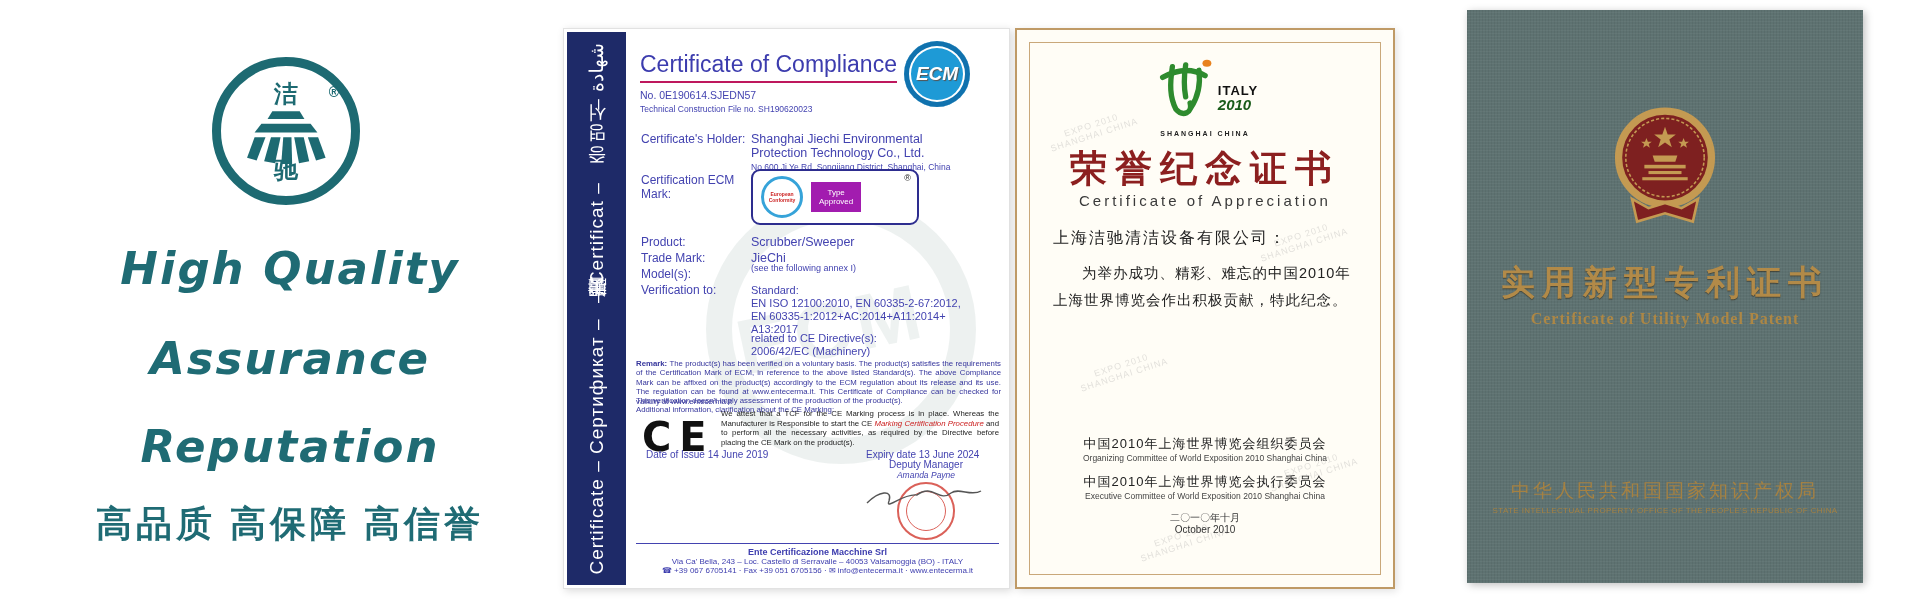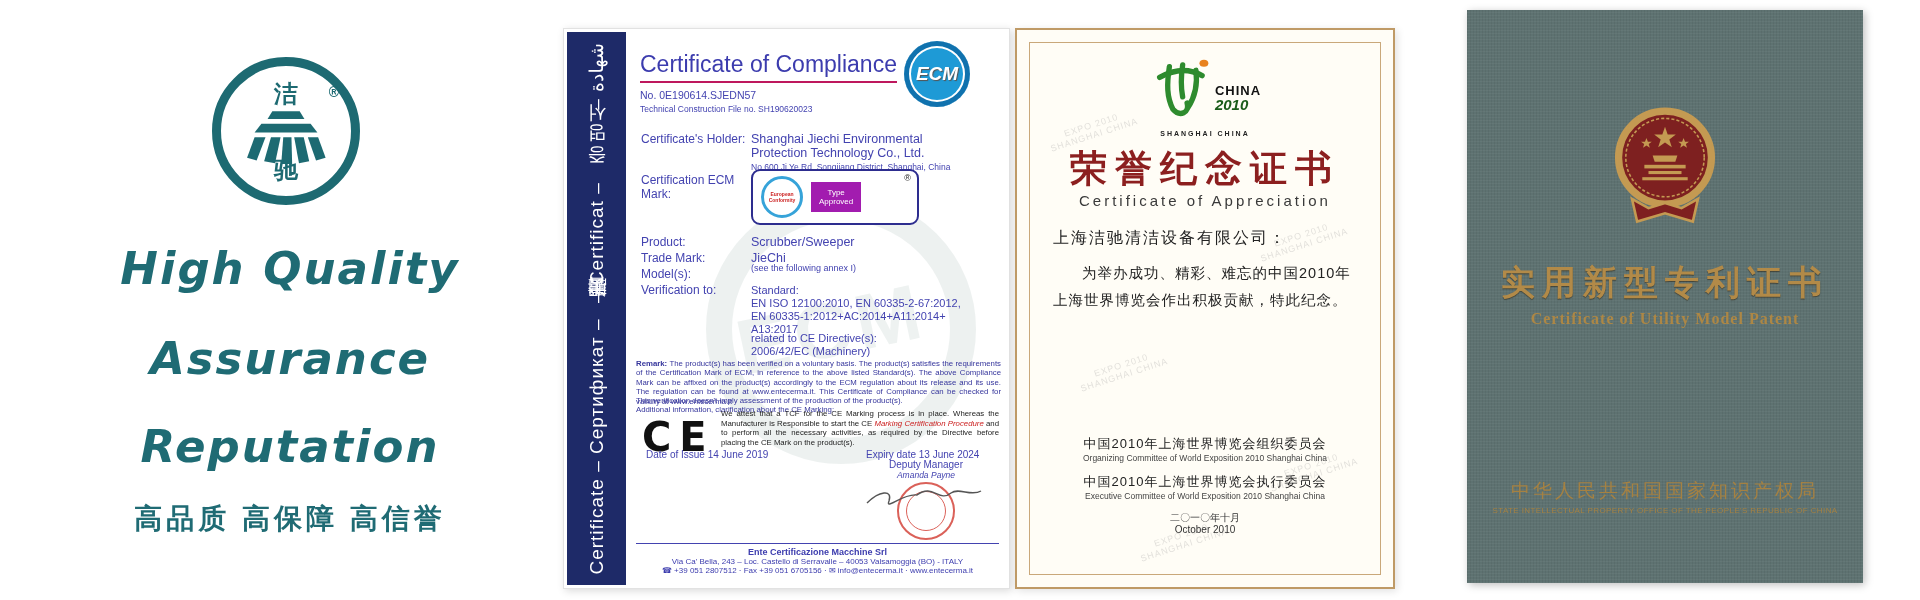--- a/index.html
+++ b/index.html
@@ -13,21 +13,21 @@
   .logo-top-char { position:absolute; top:12px; left:0; width:100%; text-align:center;
                    color:#1d6a72; font-size:24px; font-weight:bold; }
   .logo-bottom-char { position:absolute; bottom:10px; left:0; width:100%; text-align:center;
                       color:#1d6a72; font-size:24px; font-weight:bold; }
   .logo-reg { position:absolute; top:18px; right:12px; color:#1d6a72; font-size:14px; font-weight:bold; }
   .logo-glyph { position:absolute; left:24px; top:44px; }
   .slogan-line { position:absolute; left:30px; width:520px; text-align:center;
                  color:#1f6b74; font-size:45px; font-weight:bold; font-style:italic;
                  font-family:"DejaVu Sans", sans-serif; letter-spacing:2px; }
   .slogan-cn { position:absolute; left:20px; width:540px; top:500px; text-align:center;
-               color:#1f6b74; font-size:28px; font-weight:bold; letter-spacing:4px; }
+               color:#1f6b74; font-size:36px; font-weight:bold; letter-spacing:4px; }
 
   
   .ccert { position:absolute; left:563px; top:28px; width:447px; height:561px;
            background:#ffffff; border:1px solid #e2e2e2; box-shadow:2px 2px 8px rgba(0,0,0,0.15); }
   .ccert-bar { position:absolute; left:3px; top:3px; bottom:3px; width:59px; background:#1e2a68;
                display:flex; align-items:center; justify-content:center; }
   .ccert-bar span { writing-mode:vertical-rl; transform:rotate(180deg); color:#ffffff;
                     font-size:19px; letter-spacing:1px; white-space:nowrap; }
   .ccert-body { position:absolute; left:62px; top:0; right:0; bottom:0; }
   .c-wm-ring { position:absolute; left:80px; top:165px; width:270px; height:270px;
@@ -200,21 +200,21 @@
       <div class="sig-name">Amanda Payne</div>
       <div class="stamp"></div>
       <svg class="sig-svg" width="130" height="46" viewBox="0 0 130 46">
         <path d="M8 30 C 20 18, 34 16, 30 28 C 26 38, 44 20, 58 22 C 74 10, 80 30, 92 20 C 100 14, 112 24, 122 18" stroke="#555" stroke-width="1.4" fill="none"></path>
       </svg>
     </div>
 
     <div class="c-footer">
       <div class="c-f1">Ente Certificazione Macchine Srl</div>
       <div class="c-f2">Via Ca' Bella, 243 – Loc. Castello di Serravalle – 40053 Valsamoggia (BO) - ITALY</div>
-      <div class="c-f3">☎ +39 051 2807512 · Fax +39 051 6705156 · ✉ info@entecerma.it · www.entecerma.it</div>
+      <div class="c-f3">☎ +39 067 6705141 · Fax +39 051 6705156 · ✉ info@entecerma.it · www.entecerma.it</div>
     </div>
   </div>
 </div>
 
 <div class="ecert">
   <div class="ecert-inner"></div>
 
   <div class="e-wm pre" style="top:90px; left:30px;">EXPO 2010
 SHANGHAI CHINA</div>
   <div class="e-wm pre" style="top:200px; left:240px;">EXPO 2010
@@ -228,21 +228,21 @@
 
   <div class="e-logo">
     <svg width="62" height="68" viewBox="0 0 70 72">
       <path d="M12 24 C 30 14, 46 14, 60 22" stroke="#2e8b2e" stroke-width="6" fill="none" stroke-linecap="round"></path>
       <path d="M23 12 C 20 32, 20 46, 27 60 C 35 69, 46 64, 43 53" stroke="#2e8b2e" stroke-width="6" fill="none" stroke-linecap="round"></path>
       <path d="M38 10 C 36 24, 36 36, 38 46" stroke="#2e8b2e" stroke-width="6" fill="none" stroke-linecap="round"></path>
       <path d="M53 16 C 55 32, 52 46, 44 58" stroke="#2e8b2e" stroke-width="6" fill="none" stroke-linecap="round"></path>
       <ellipse cx="62" cy="8" rx="5" ry="4" fill="#e8821e"></ellipse>
     </svg>
     <div class="e-logo-txt">
-      <span class="e-expo">CHINA</span>
+      <span class="e-expo">ITALY</span>
       <span class="e-2010">2010</span>
     </div>
   </div>
   <div class="e-city">SHANGHAI CHINA</div>
 
   <div class="e-title">荣誉纪念证书</div>
   <div class="e-title-en">Certificate of Appreciation</div>
 
   <div class="e-addr">上海洁驰清洁设备有限公司：</div>
   <div class="e-body">为举办成功、精彩、难忘的中国2010年上海世界博览会作出积极贡献，特此纪念。</div>

